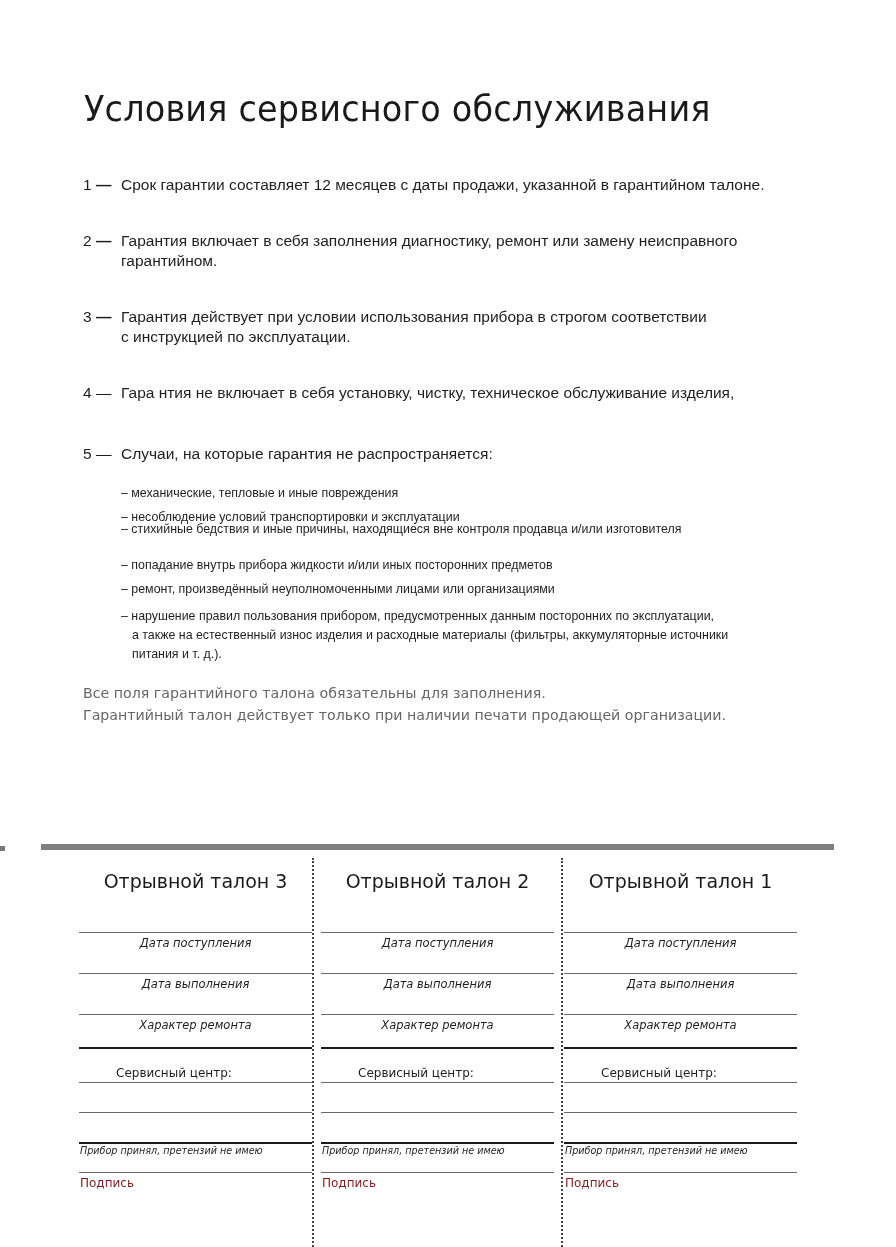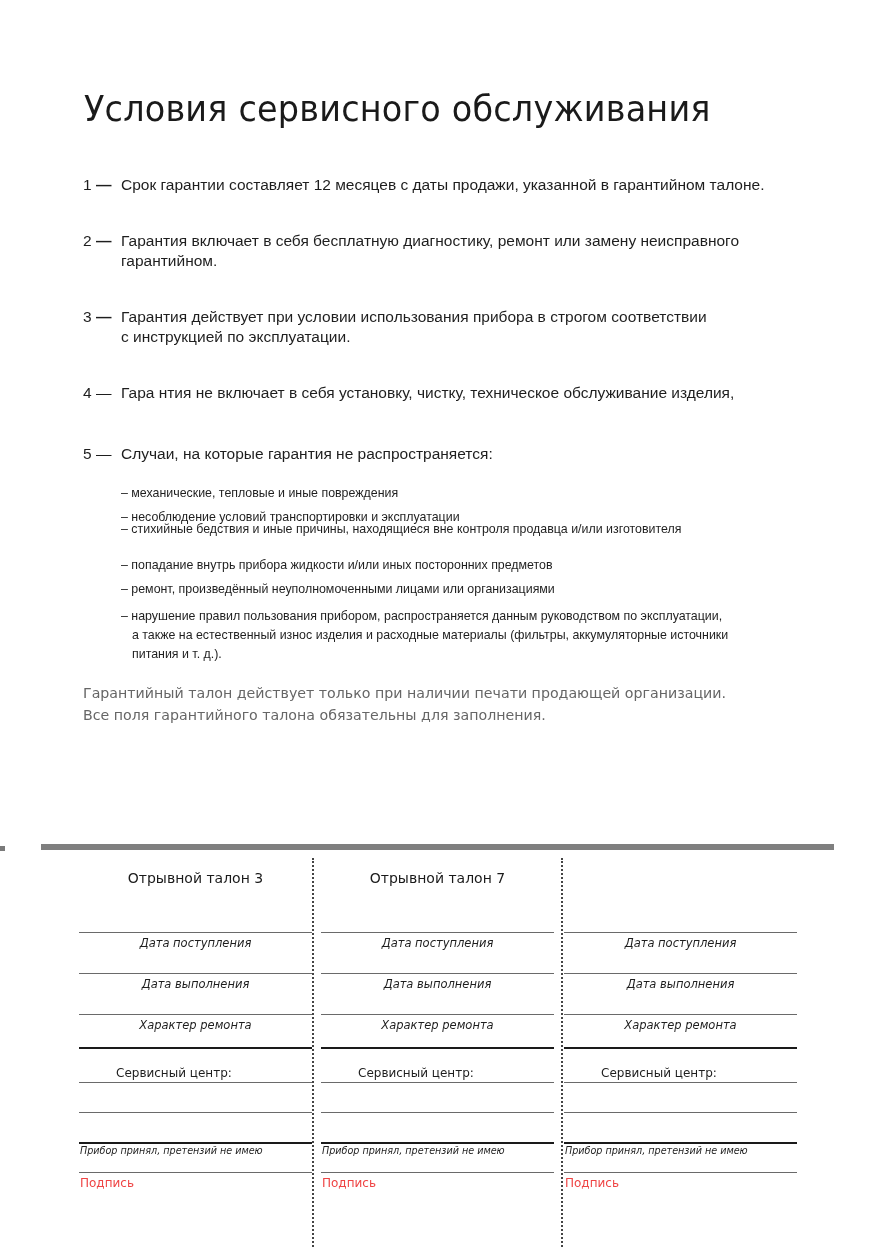--- a/index.html
+++ b/index.html
@@ -29,78 +29,78 @@
     .note {
       position: absolute; left: 83px; top: 682px; width: 760px;
       font-family: "DejaVu Sans", sans-serif; font-size: 14.2px; line-height: 22px; color: #666666;
     }
     .marker { position: absolute; left: 0; top: 846px; width: 5px; height: 5px; background: #7a7a7a; }
     .cut-bar { position: absolute; left: 41px; top: 844px; width: 793px; height: 6px; background: #7f7f7f; }
     .dotted { position: absolute; top: 858px; height: 389px; width: 0; border-left: 2px dotted #444; }
     .coupon { position: absolute; top: 850px; width: 233px; height: 397px; }
     .coupon .c-title {
       position: absolute; top: 20px; left: 0; width: 100%; text-align: center;
-      font-family: "DejaVu Sans", sans-serif; font-size: 14px; color: #1a1a1a; white-space: nowrap;
+      font-family: "DejaVu Sans", sans-serif; font-size: 19px; color: #1a1a1a; white-space: nowrap;
     }
     .hline { position: absolute; left: 0; width: 100%; height: 0; border-top: 1px solid #6a6a6a; }
     .hline.thick { border-top: 2px solid #1a1a1a; }
     .field-label {
       position: absolute; left: 0; width: 100%; text-align: center;
       font-family: "DejaVu Sans", sans-serif; font-style: italic; font-size: 11.5px; color: #1e1e1e;
     }
     .sc-label {
       position: absolute; left: 9px;
       font-family: "DejaVu Sans", sans-serif; font-size: 12px; color: #1e1e1e; margin-left: 28px;
     }
     .accept-label {
       position: absolute; left: 1px;
       font-family: "DejaVu Sans", sans-serif; font-style: italic; font-size: 9.6px; color: #1e1e1e; white-space: nowrap;
     }
     .sign-label {
       position: absolute; left: 1px;
-      font-family: "DejaVu Sans", sans-serif; font-size: 12px; color: #ef4444;
+      font-family: "DejaVu Sans", sans-serif; font-size: 12px; color: #7f1d1d;
     }
   </style>
 </head>
 <body>
 
 <h1 class="title">Условия сервисного обслуживания</h1>
 
 <div class="cond" style="top:175px;">
   <span class="num"><span>1</span> <span class="dash-bold">—</span></span><span class="text">Срок гарантии составляет 12 месяцев с даты продажи, указанной в гарантийном талоне.</span>
 </div>
 <div class="cond" style="top:231px;">
-  <span class="num"><span>2</span> <span class="dash-bold">—</span></span><span class="text">Гарантия включает в себя бесплатную диагностику, ремонт или замену неисправного</span>
+  <span class="num"><span>2</span> <span class="dash-bold">—</span></span><span class="text">Гарантия включает в себя заполнения диагностику, ремонт или замену неисправного</span>
   <div class="cont">гарантийном.</div>
 </div>
 <div class="cond" style="top:307px;">
   <span class="num"><span>3</span> <span class="dash-bold">—</span></span><span class="text">Гарантия действует при условии использования прибора в строгом соответствии</span>
   <div class="cont">с инструкцией по эксплуатации.</div>
 </div>
 <div class="cond" style="top:383px;">
   <span class="num"><span>4</span> <span>—</span></span><span class="text">Гара нтия не включает в себя установку, чистку, техническое обслуживание изделия,</span>
 </div>
 <div class="cond" style="top:444px;">
   <span class="num"><span>5</span> <span>—</span></span><span class="text">Случаи, на которые гарантия не распространяется:</span>
 </div>
 
 <div class="sub" style="top:484px;">– механические, тепловые и иные повреждения</div>
 <div class="sub" style="top:508px;">– несоблюдение условий транспортировки и эксплуатации</div>
 <div class="sub" style="top:520px;">– стихийные бедствия и иные причины, находящиеся вне контроля продавца и/или изготовителя</div>
 <div class="sub" style="top:556px;">– попадание внутрь прибора жидкости и/или иных посторонних предметов</div>
 <div class="sub" style="top:580px;">– ремонт, произведённый неуполномоченными лицами или организациями</div>
 <div class="sub" style="top:607px;">
-  <div>– нарушение правил пользования прибором, распространяется данным руководством по эксплуатации,</div>
+  <div>– нарушение правил пользования прибором, предусмотренных данным посторонних по эксплуатации,</div>
   <div class="cont">а также на естественный износ изделия и расходные материалы (фильтры, аккумуляторные источники</div>
   <div class="cont">питания и т. д.).</div>
 </div>
 
 <div class="note">
+  <div>Все поля гарантийного талона обязательны для заполнения.</div>
   <div>Гарантийный талон действует только при наличии печати продающей организации.</div>
-  <div>Все поля гарантийного талона обязательны для заполнения.</div>
 </div>
 
 <div class="marker"></div>
 <div class="cut-bar"></div>
 <div class="dotted" style="left:312px;"></div>
 <div class="dotted" style="left:561px;"></div>
 
 <div class="coupon" style="left:79px;">
   <div class="c-title">Отрывной талон 3</div>
   <div class="hline" style="top:82px;"></div>
@@ -113,38 +113,39 @@
   <div class="sc-label" style="top:216px;">Сервисный центр:</div>
   <div class="hline" style="top:232px;"></div>
   <div class="hline" style="top:262px;"></div>
   <div class="hline thick" style="top:292px;"></div>
   <div class="accept-label" style="top:295px;">Прибор принял, претензий не имею</div>
   <div class="hline" style="top:322px;"></div>
   <div class="sign-label" style="top:326px;">Подпись</div>
 </div>
 
 <div class="coupon" style="left:321px;">
-  <div class="c-title">Отрывной талон 7</div>
+  <div class="c-title">Отрывной талон 2</div>
   <div class="hline" style="top:82px;"></div>
   <div class="field-label" style="top:86px;">Дата поступления</div>
   <div class="hline" style="top:123px;"></div>
   <div class="field-label" style="top:127px;">Дата выполнения</div>
   <div class="hline" style="top:164px;"></div>
   <div class="field-label" style="top:168px;">Характер ремонта</div>
   <div class="hline thick" style="top:197px;"></div>
   <div class="sc-label" style="top:216px;">Сервисный центр:</div>
   <div class="hline" style="top:232px;"></div>
   <div class="hline" style="top:262px;"></div>
   <div class="hline thick" style="top:292px;"></div>
   <div class="accept-label" style="top:295px;">Прибор принял, претензий не имею</div>
   <div class="hline" style="top:322px;"></div>
   <div class="sign-label" style="top:326px;">Подпись</div>
 </div>
 
 <div class="coupon" style="left:564px;">
+  <div class="c-title">Отрывной талон 1</div>
   <div class="hline" style="top:82px;"></div>
   <div class="field-label" style="top:86px;">Дата поступления</div>
   <div class="hline" style="top:123px;"></div>
   <div class="field-label" style="top:127px;">Дата выполнения</div>
   <div class="hline" style="top:164px;"></div>
   <div class="field-label" style="top:168px;">Характер ремонта</div>
   <div class="hline thick" style="top:197px;"></div>
   <div class="sc-label" style="top:216px;">Сервисный центр:</div>
   <div class="hline" style="top:232px;"></div>
   <div class="hline" style="top:262px;"></div>

